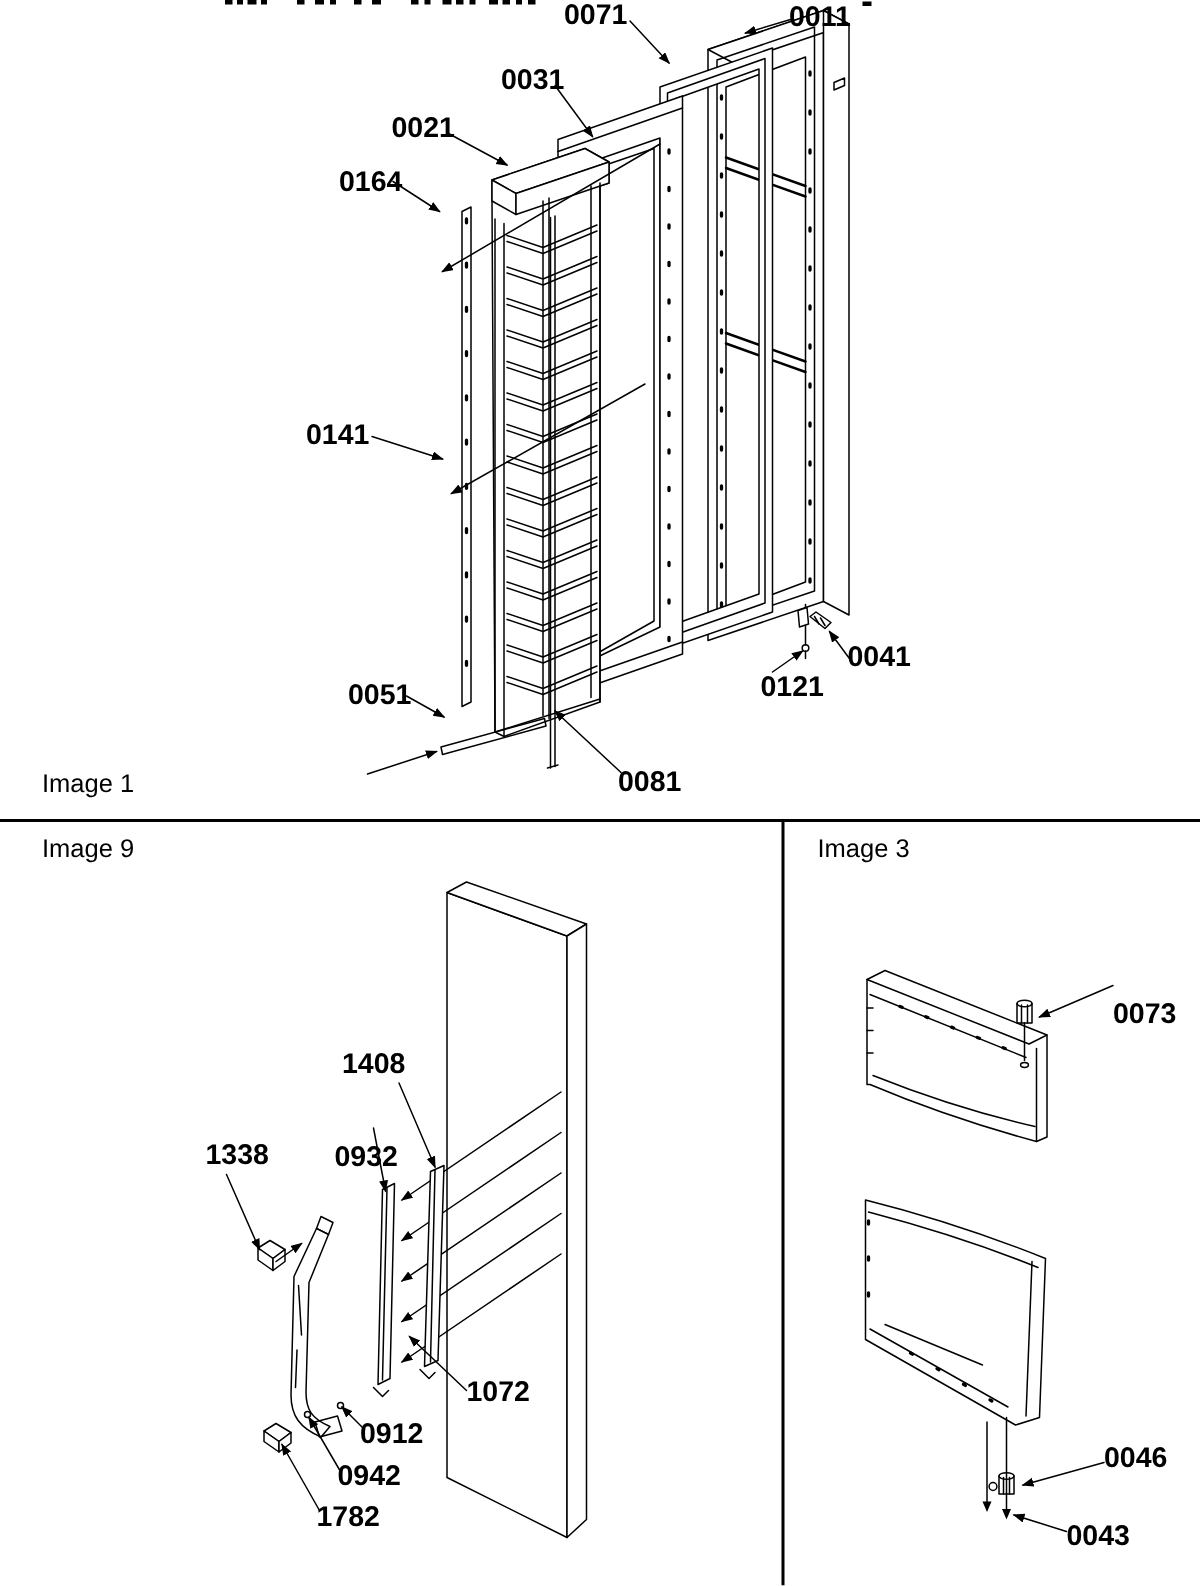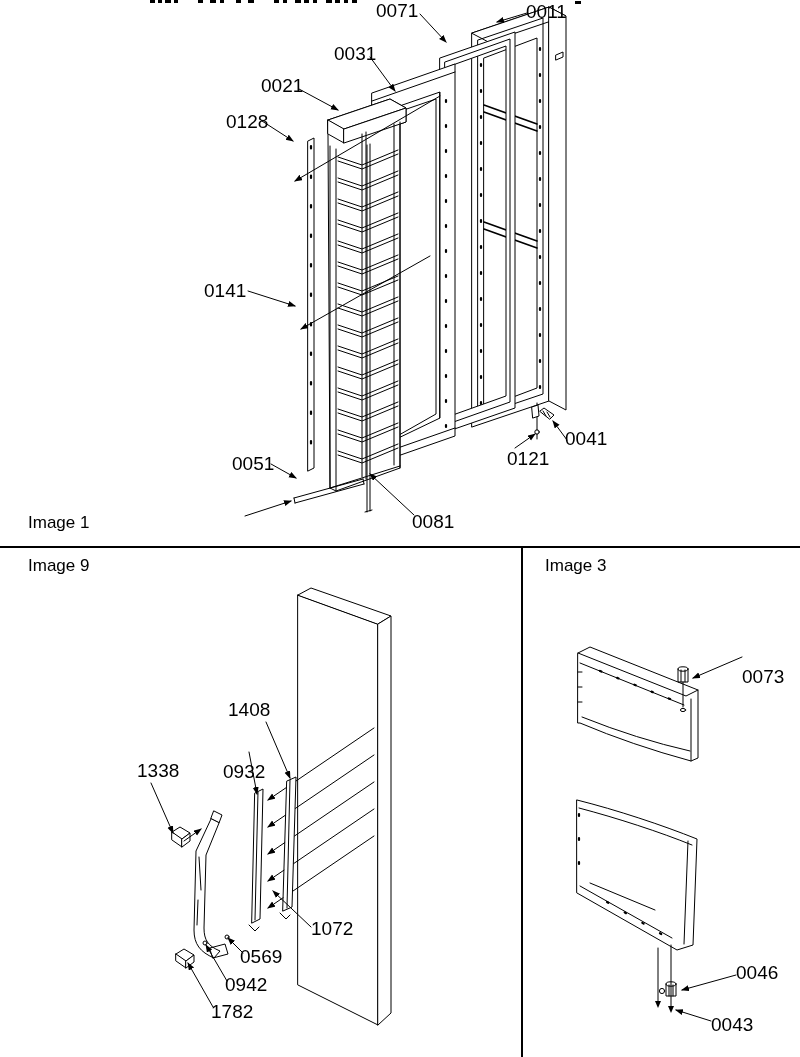--- a/index.html
+++ b/index.html
@@ -2,21 +2,21 @@
 <html><head>
 <meta charset="utf-8">
 <style>
   html,body{margin:0;padding:0;background:#ffffff;}
   #stage{
     position:relative;width:800px;height:1057px;background:#ffffff;
     font-family:"Liberation Sans",sans-serif;overflow:hidden;
   }
   #drawing{position:absolute;left:0;top:0;}
   .part-label{
-    position:absolute;font-weight:400;font-size:19px;line-height:1;
+    position:absolute;font-weight:700;font-size:19px;line-height:1;
     color:#000;white-space:nowrap;letter-spacing:0;text-align:right;
   }
   .caption{
     position:absolute;font-weight:400;font-size:17px;line-height:1;
     color:#000;white-space:nowrap;
   }
 </style>
 </head>
 <body>
 
@@ -248,32 +248,32 @@
   </svg>
 
   <div class="caption" style="left:28px;top:514px">Image 1</div>
   <div class="caption" style="left:28px;top:557px">Image 9</div>
   <div class="caption" style="left:545px;top:557px">Image 3</div>
 
   <div class="part-label" style="left:376px;top:1px">0071</div>
   <div class="part-label" style="left:526px;top:2px">0011</div>
   <div class="part-label" style="left:334px;top:44px">0031</div>
   <div class="part-label" style="left:261px;top:76px">0021</div>
-  <div class="part-label" style="left:226px;top:112px">0128</div>
+  <div class="part-label" style="left:226px;top:112px">0164</div>
   <div class="part-label" style="left:204px;top:281px">0141</div>
   <div class="part-label" style="left:232px;top:454px">0051</div>
   <div class="part-label" style="left:412px;top:512px">0081</div>
   <div class="part-label" style="left:507px;top:449px">0121</div>
   <div class="part-label" style="left:565px;top:429px">0041</div>
 
   <div class="part-label" style="left:228px;top:700px">1408</div>
   <div class="part-label" style="left:223px;top:762px">0932</div>
   <div class="part-label" style="left:137px;top:761px">1338</div>
   <div class="part-label" style="left:311px;top:919px">1072</div>
-  <div class="part-label" style="left:240px;top:947px">0569</div>
+  <div class="part-label" style="left:240px;top:947px">0912</div>
   <div class="part-label" style="left:225px;top:975px">0942</div>
   <div class="part-label" style="left:211px;top:1002px">1782</div>
 
   <div class="part-label" style="left:742px;top:667px">0073</div>
   <div class="part-label" style="left:736px;top:963px">0046</div>
   <div class="part-label" style="left:711px;top:1015px">0043</div>
 
 </div>
 
 </body></html>

